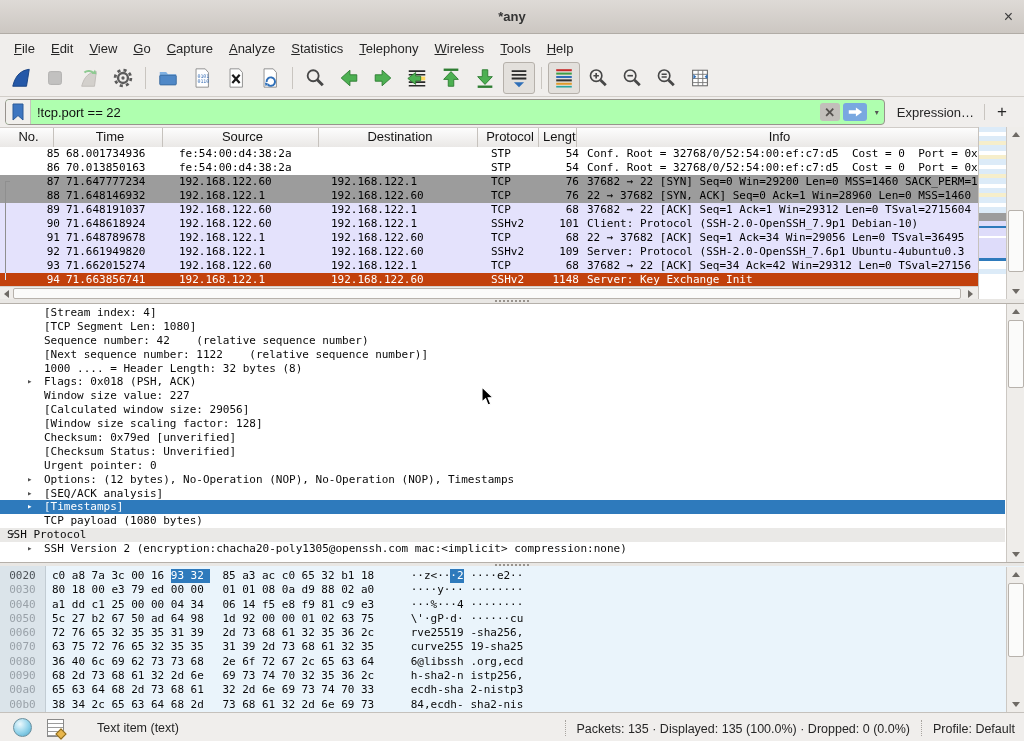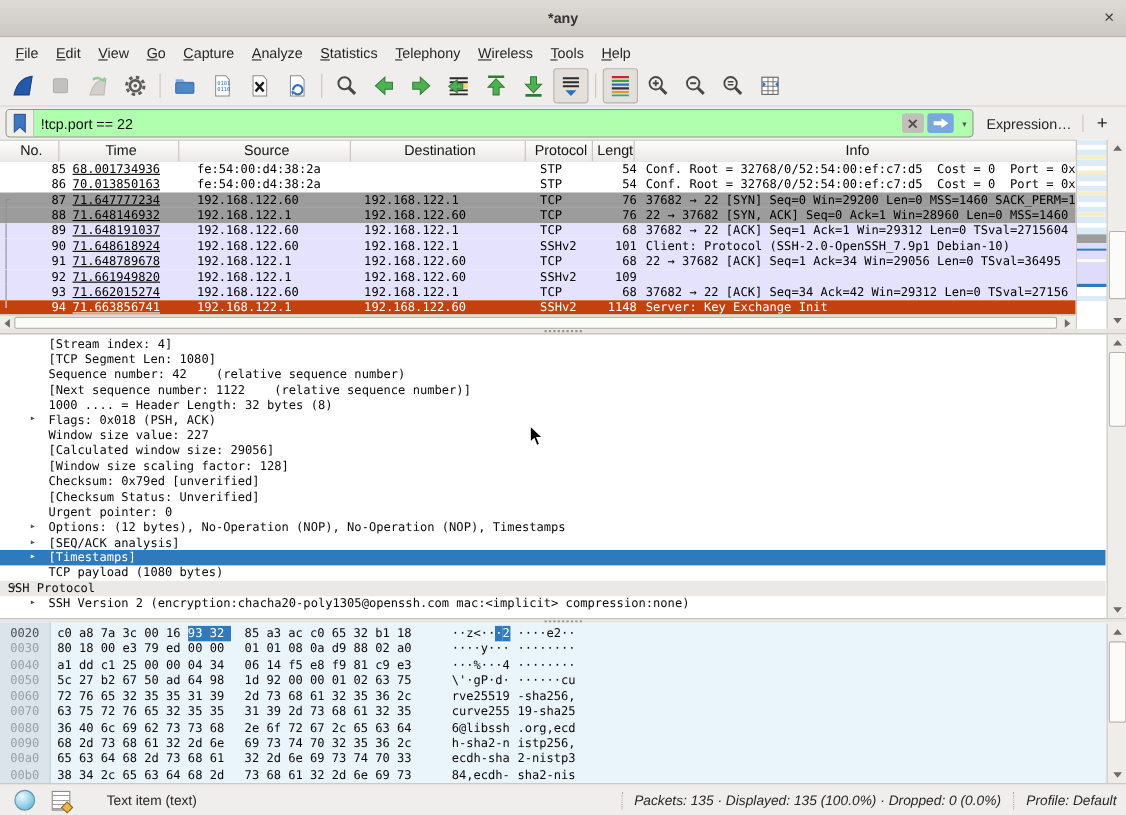--- a/index.html
+++ b/index.html
@@ -47,21 +47,21 @@
   .hcell{border-right:1px solid #c6c2bd;padding:1px 0 0 4px;overflow:hidden;white-space:nowrap;flex:none;text-align:center;}
   .hc0{width:49px}.hc1{width:104px}.hc2{width:151px}.hc3{width:154px}.hc4{width:56px}.hc5{width:33px}
   .hc6{flex:1;border-right:none;}
   .prows{position:absolute;top:147px;left:0;width:978px;height:139px;overflow:hidden;background:#fff;
          font-family:"DejaVu Sans Mono",monospace;font-size:11px;color:#000;}
   .prow{position:relative;height:14px;line-height:14px;display:flex;white-space:pre;overflow:hidden;}
   .prow.white{background:#fff}.prow.gray{background:#9c9c9c}.prow.lav{background:#e4e2fc}
   .prow.sel{background:#c2410c;color:#fff}
   .pc{flex:none;overflow:hidden;}
   .c-no{width:60px;text-align:right;padding-right:3px;}
-  .c-time{width:104px;padding-left:3px;text-decoration:underline;}
+  .c-time{width:104px;padding-left:3px;}
   .c-src{width:150px;padding-left:9px;}
   .c-dst{width:153px;padding-left:2px;}
   .c-proto{width:53px;padding-left:7px;}
   .c-len{width:35px;text-align:right;}
   .c-info{flex:1;padding-left:8px;}
   .mk{position:absolute;left:5px;top:0;bottom:0;width:4px;border-left:1px solid #8f8f8f;}
   .mk-start{top:6px;border-top:1px solid #8f8f8f;}
   .mk-end{bottom:7px;}
   .prow.sel .mk{border-color:#d9e7f5;}
   
@@ -109,21 +109,21 @@
   
   .statusbar{position:absolute;top:712px;left:0;right:0;height:29px;background:#f0eeec;
              border-top:1px solid #c5c1bc;display:flex;align-items:center;font-size:12.5px;color:#262626;}
   .expicon{width:17px;height:17px;border-radius:50%;flex:none;margin-left:13px;
            background:radial-gradient(circle at 35% 30%,#eef9fd,#8fd2ea 55%,#4ba3c7);border:1px solid #69909f;}
   .noteicon{width:15px;height:16px;flex:none;margin-left:15px;background:#fff;border:1px solid #8a8a8a;
             background-image:repeating-linear-gradient(#fff 0 3px,#9c9c9c 3px 4px);position:relative;}
   .noteicon:after{content:"";position:absolute;right:-2px;bottom:-2px;width:6px;height:6px;
                   background:#e8b64c;transform:rotate(45deg);border:1px solid #8a6a20;}
   .sb-help{margin-left:33px;}
-  .sb-right{margin-left:auto;display:flex;align-items:center;font-style:italic;}
+  .sb-right{margin-left:auto;display:flex;align-items:flex-end;}
   .sbsep{border-left:1px dotted #a8a49f;height:16px;margin:0 11px;}
   .sb-profile{padding-right:9px;}
   
   .cursor{position:absolute;left:481px;top:386px;z-index:50;}
 </style>
 </head>
 <body>
 
 <div class="window">
 
@@ -314,21 +314,21 @@
   </div>
 
   <div class="prows">
       <div class="prow white"><span class="pc c-no">85</span><span class="pc c-time">68.001734936</span><span class="pc c-src">fe:54:00:d4:38:2a</span><span class="pc c-dst"></span><span class="pc c-proto">STP</span><span class="pc c-len">54</span><span class="pc c-info">Conf. Root = 32768/0/52:54:00:ef:c7:d5  Cost = 0  Port = 0x8002</span></div>
       <div class="prow white"><span class="pc c-no">86</span><span class="pc c-time">70.013850163</span><span class="pc c-src">fe:54:00:d4:38:2a</span><span class="pc c-dst"></span><span class="pc c-proto">STP</span><span class="pc c-len">54</span><span class="pc c-info">Conf. Root = 32768/0/52:54:00:ef:c7:d5  Cost = 0  Port = 0x8002</span></div>
       <div class="prow gray"><span class="mk mk-start"></span><span class="pc c-no">87</span><span class="pc c-time">71.647777234</span><span class="pc c-src">192.168.122.60</span><span class="pc c-dst">192.168.122.1</span><span class="pc c-proto">TCP</span><span class="pc c-len">76</span><span class="pc c-info">37682 → 22 [SYN] Seq=0 Win=29200 Len=0 MSS=1460 SACK_PERM=1 TSv</span></div>
       <div class="prow gray"><span class="mk mk-mid"></span><span class="pc c-no">88</span><span class="pc c-time">71.648146932</span><span class="pc c-src">192.168.122.1</span><span class="pc c-dst">192.168.122.60</span><span class="pc c-proto">TCP</span><span class="pc c-len">76</span><span class="pc c-info">22 → 37682 [SYN, ACK] Seq=0 Ack=1 Win=28960 Len=0 MSS=1460 TSva</span></div>
       <div class="prow lav"><span class="mk mk-mid"></span><span class="pc c-no">89</span><span class="pc c-time">71.648191037</span><span class="pc c-src">192.168.122.60</span><span class="pc c-dst">192.168.122.1</span><span class="pc c-proto">TCP</span><span class="pc c-len">68</span><span class="pc c-info">37682 → 22 [ACK] Seq=1 Ack=1 Win=29312 Len=0 TSval=2715604 TSec</span></div>
       <div class="prow lav"><span class="mk mk-mid"></span><span class="pc c-no">90</span><span class="pc c-time">71.648618924</span><span class="pc c-src">192.168.122.60</span><span class="pc c-dst">192.168.122.1</span><span class="pc c-proto">SSHv2</span><span class="pc c-len">101</span><span class="pc c-info">Client: Protocol (SSH-2.0-OpenSSH_7.9p1 Debian-10)</span></div>
       <div class="prow lav"><span class="mk mk-mid"></span><span class="pc c-no">91</span><span class="pc c-time">71.648789678</span><span class="pc c-src">192.168.122.1</span><span class="pc c-dst">192.168.122.60</span><span class="pc c-proto">TCP</span><span class="pc c-len">68</span><span class="pc c-info">22 → 37682 [ACK] Seq=1 Ack=34 Win=29056 Len=0 TSval=36495</span></div>
-      <div class="prow lav"><span class="mk mk-mid"></span><span class="pc c-no">92</span><span class="pc c-time">71.661949820</span><span class="pc c-src">192.168.122.1</span><span class="pc c-dst">192.168.122.60</span><span class="pc c-proto">SSHv2</span><span class="pc c-len">109</span></div>
+      <div class="prow lav"><span class="mk mk-mid"></span><span class="pc c-no">92</span><span class="pc c-time">71.661949820</span><span class="pc c-src">192.168.122.1</span><span class="pc c-dst">192.168.122.60</span><span class="pc c-proto">SSHv2</span><span class="pc c-len">109</span><span class="pc c-info">Server: Protocol (SSH-2.0-OpenSSH_7.6p1 Ubuntu-4ubuntu0.3</span></div>
       <div class="prow lav"><span class="mk mk-mid"></span><span class="pc c-no">93</span><span class="pc c-time">71.662015274</span><span class="pc c-src">192.168.122.60</span><span class="pc c-dst">192.168.122.1</span><span class="pc c-proto">TCP</span><span class="pc c-len">68</span><span class="pc c-info">37682 → 22 [ACK] Seq=34 Ack=42 Win=29312 Len=0 TSval=27156</span></div>
       <div class="prow sel"><span class="mk mk-end"></span><span class="pc c-no">94</span><span class="pc c-time">71.663856741</span><span class="pc c-src">192.168.122.1</span><span class="pc c-dst">192.168.122.60</span><span class="pc c-proto">SSHv2</span><span class="pc c-len">1148</span><span class="pc c-info">Server: Key Exchange Init</span></div>
     </div>
 
   <div class="minimap">
       <div style="height: 5px; background: rgb(220, 235, 248);"></div>
       <div style="height: 4px; background: rgb(255, 255, 255);"></div>
       <div style="height: 5px; background: rgb(220, 235, 248);"></div>
       <div style="height: 4px; background: rgb(246, 238, 203);"></div>
       <div style="height: 6px; background: rgb(220, 235, 248);"></div>

